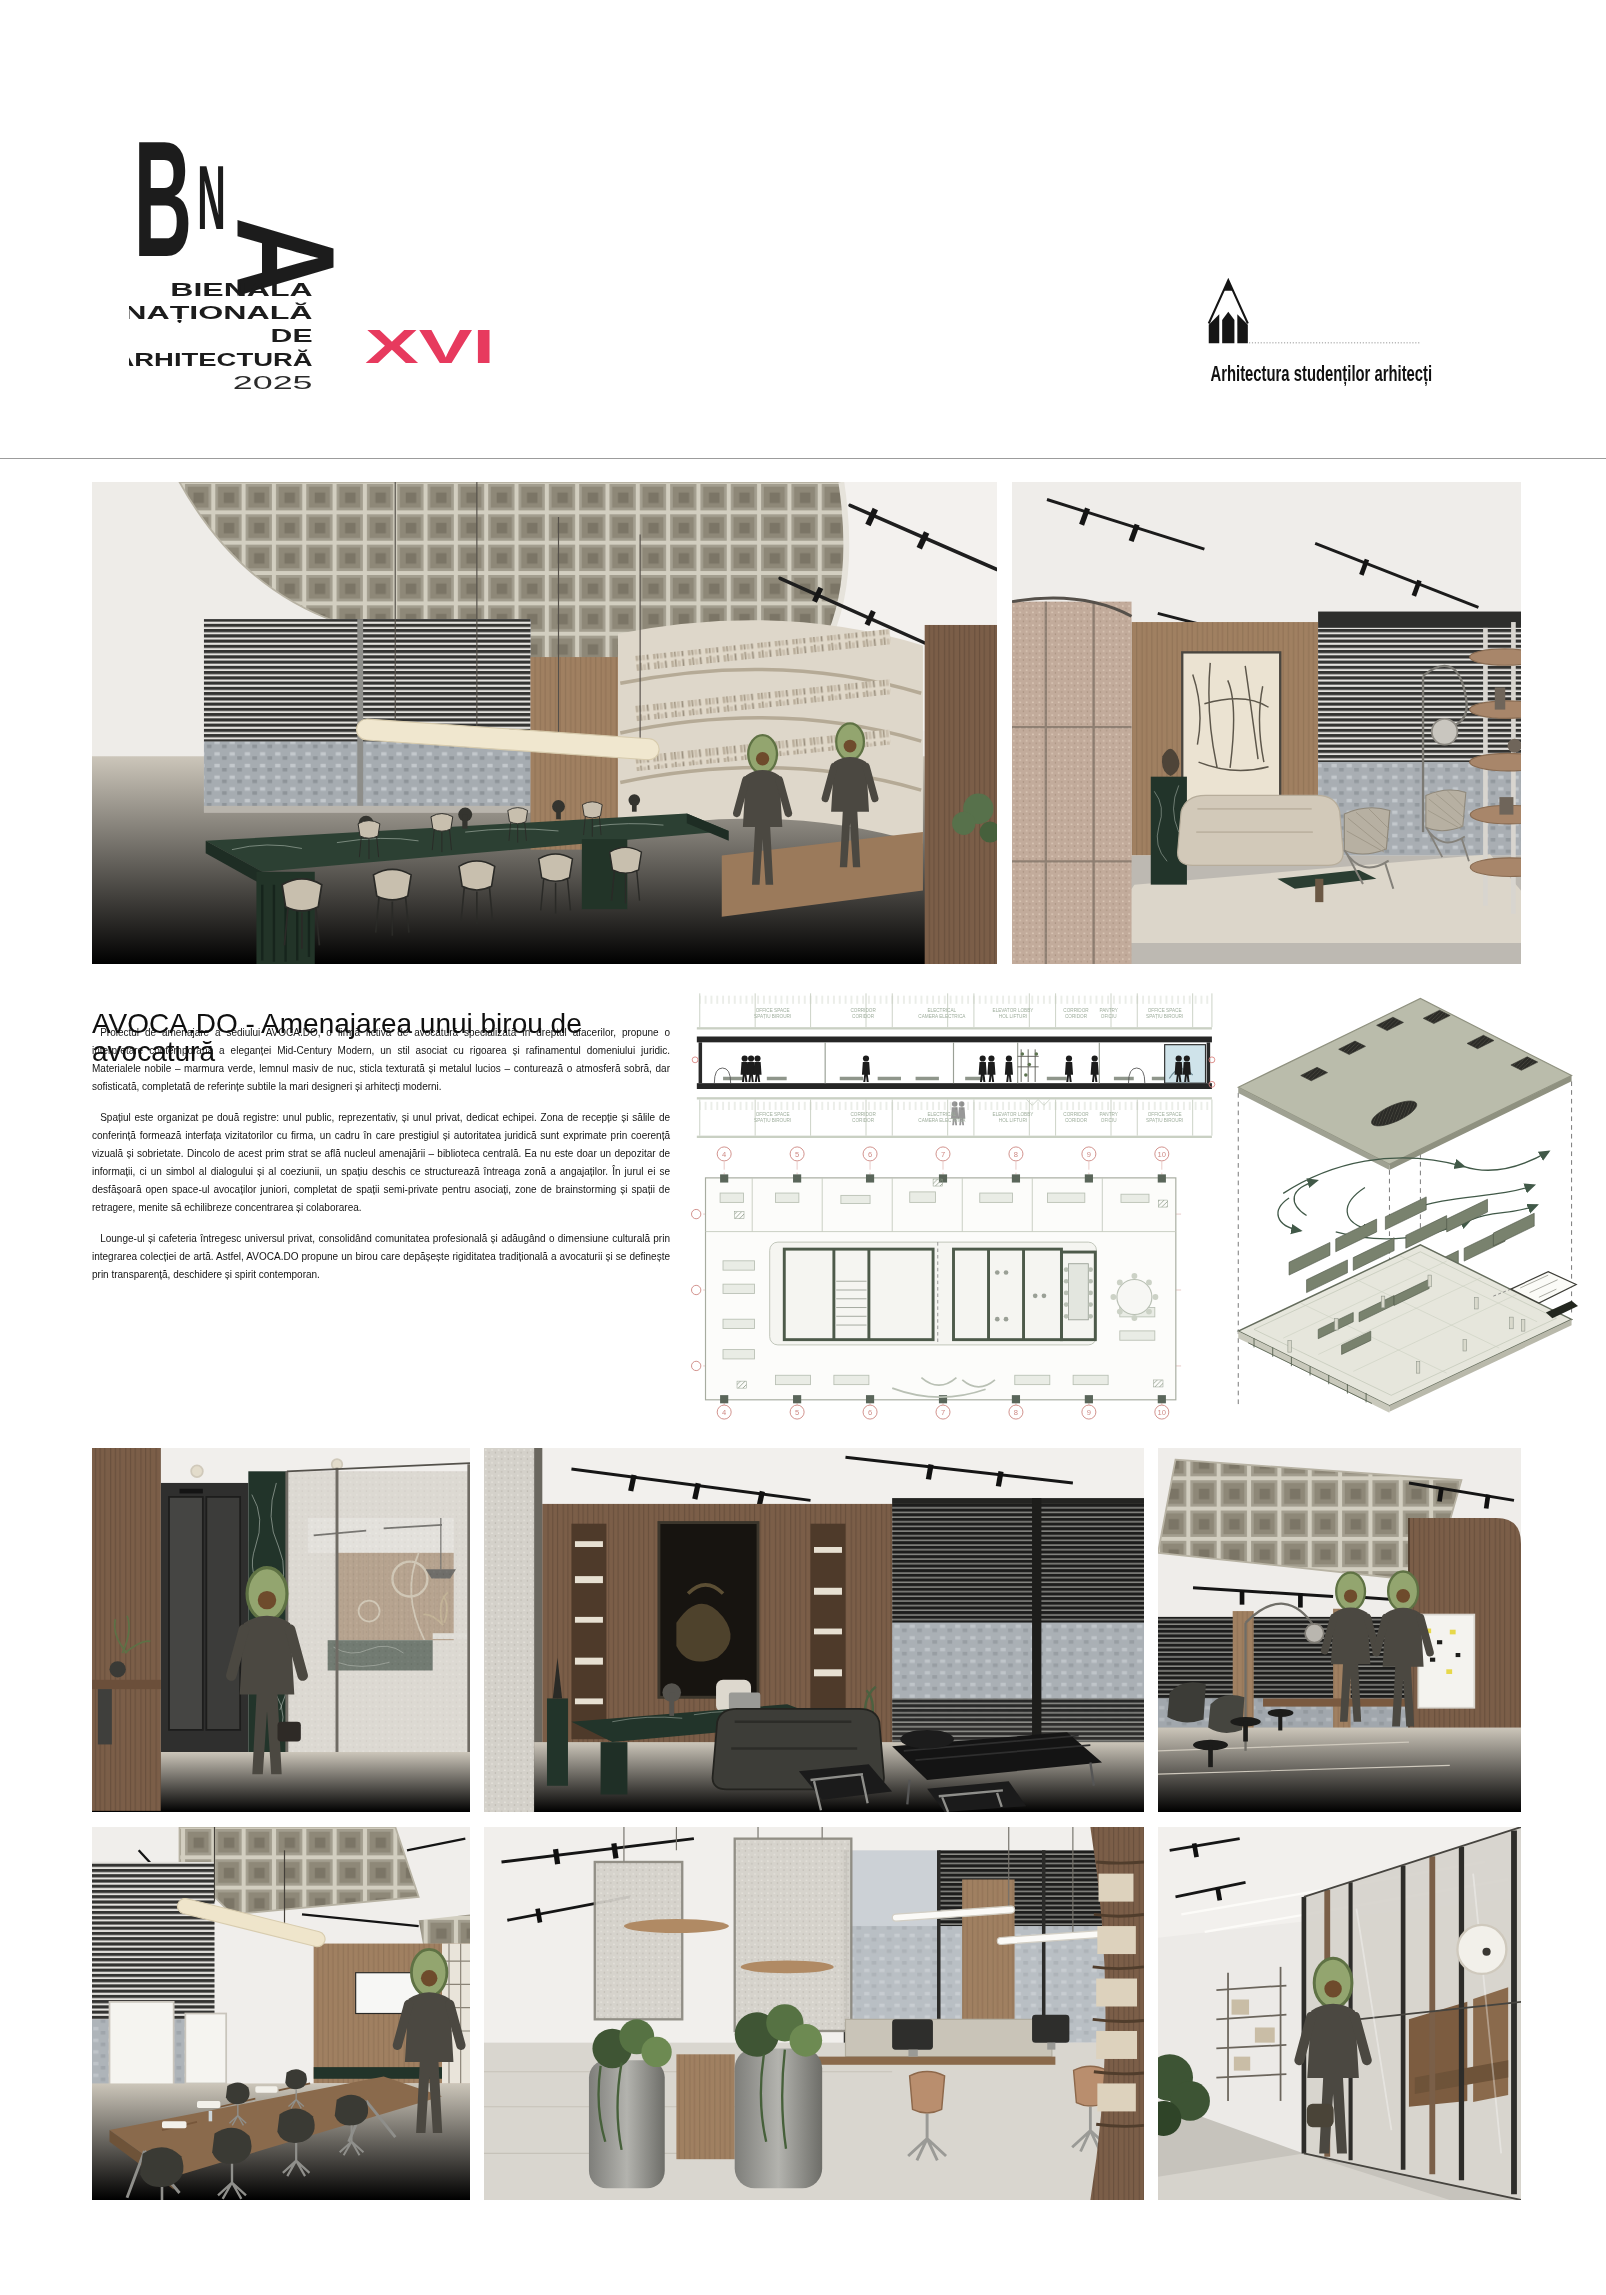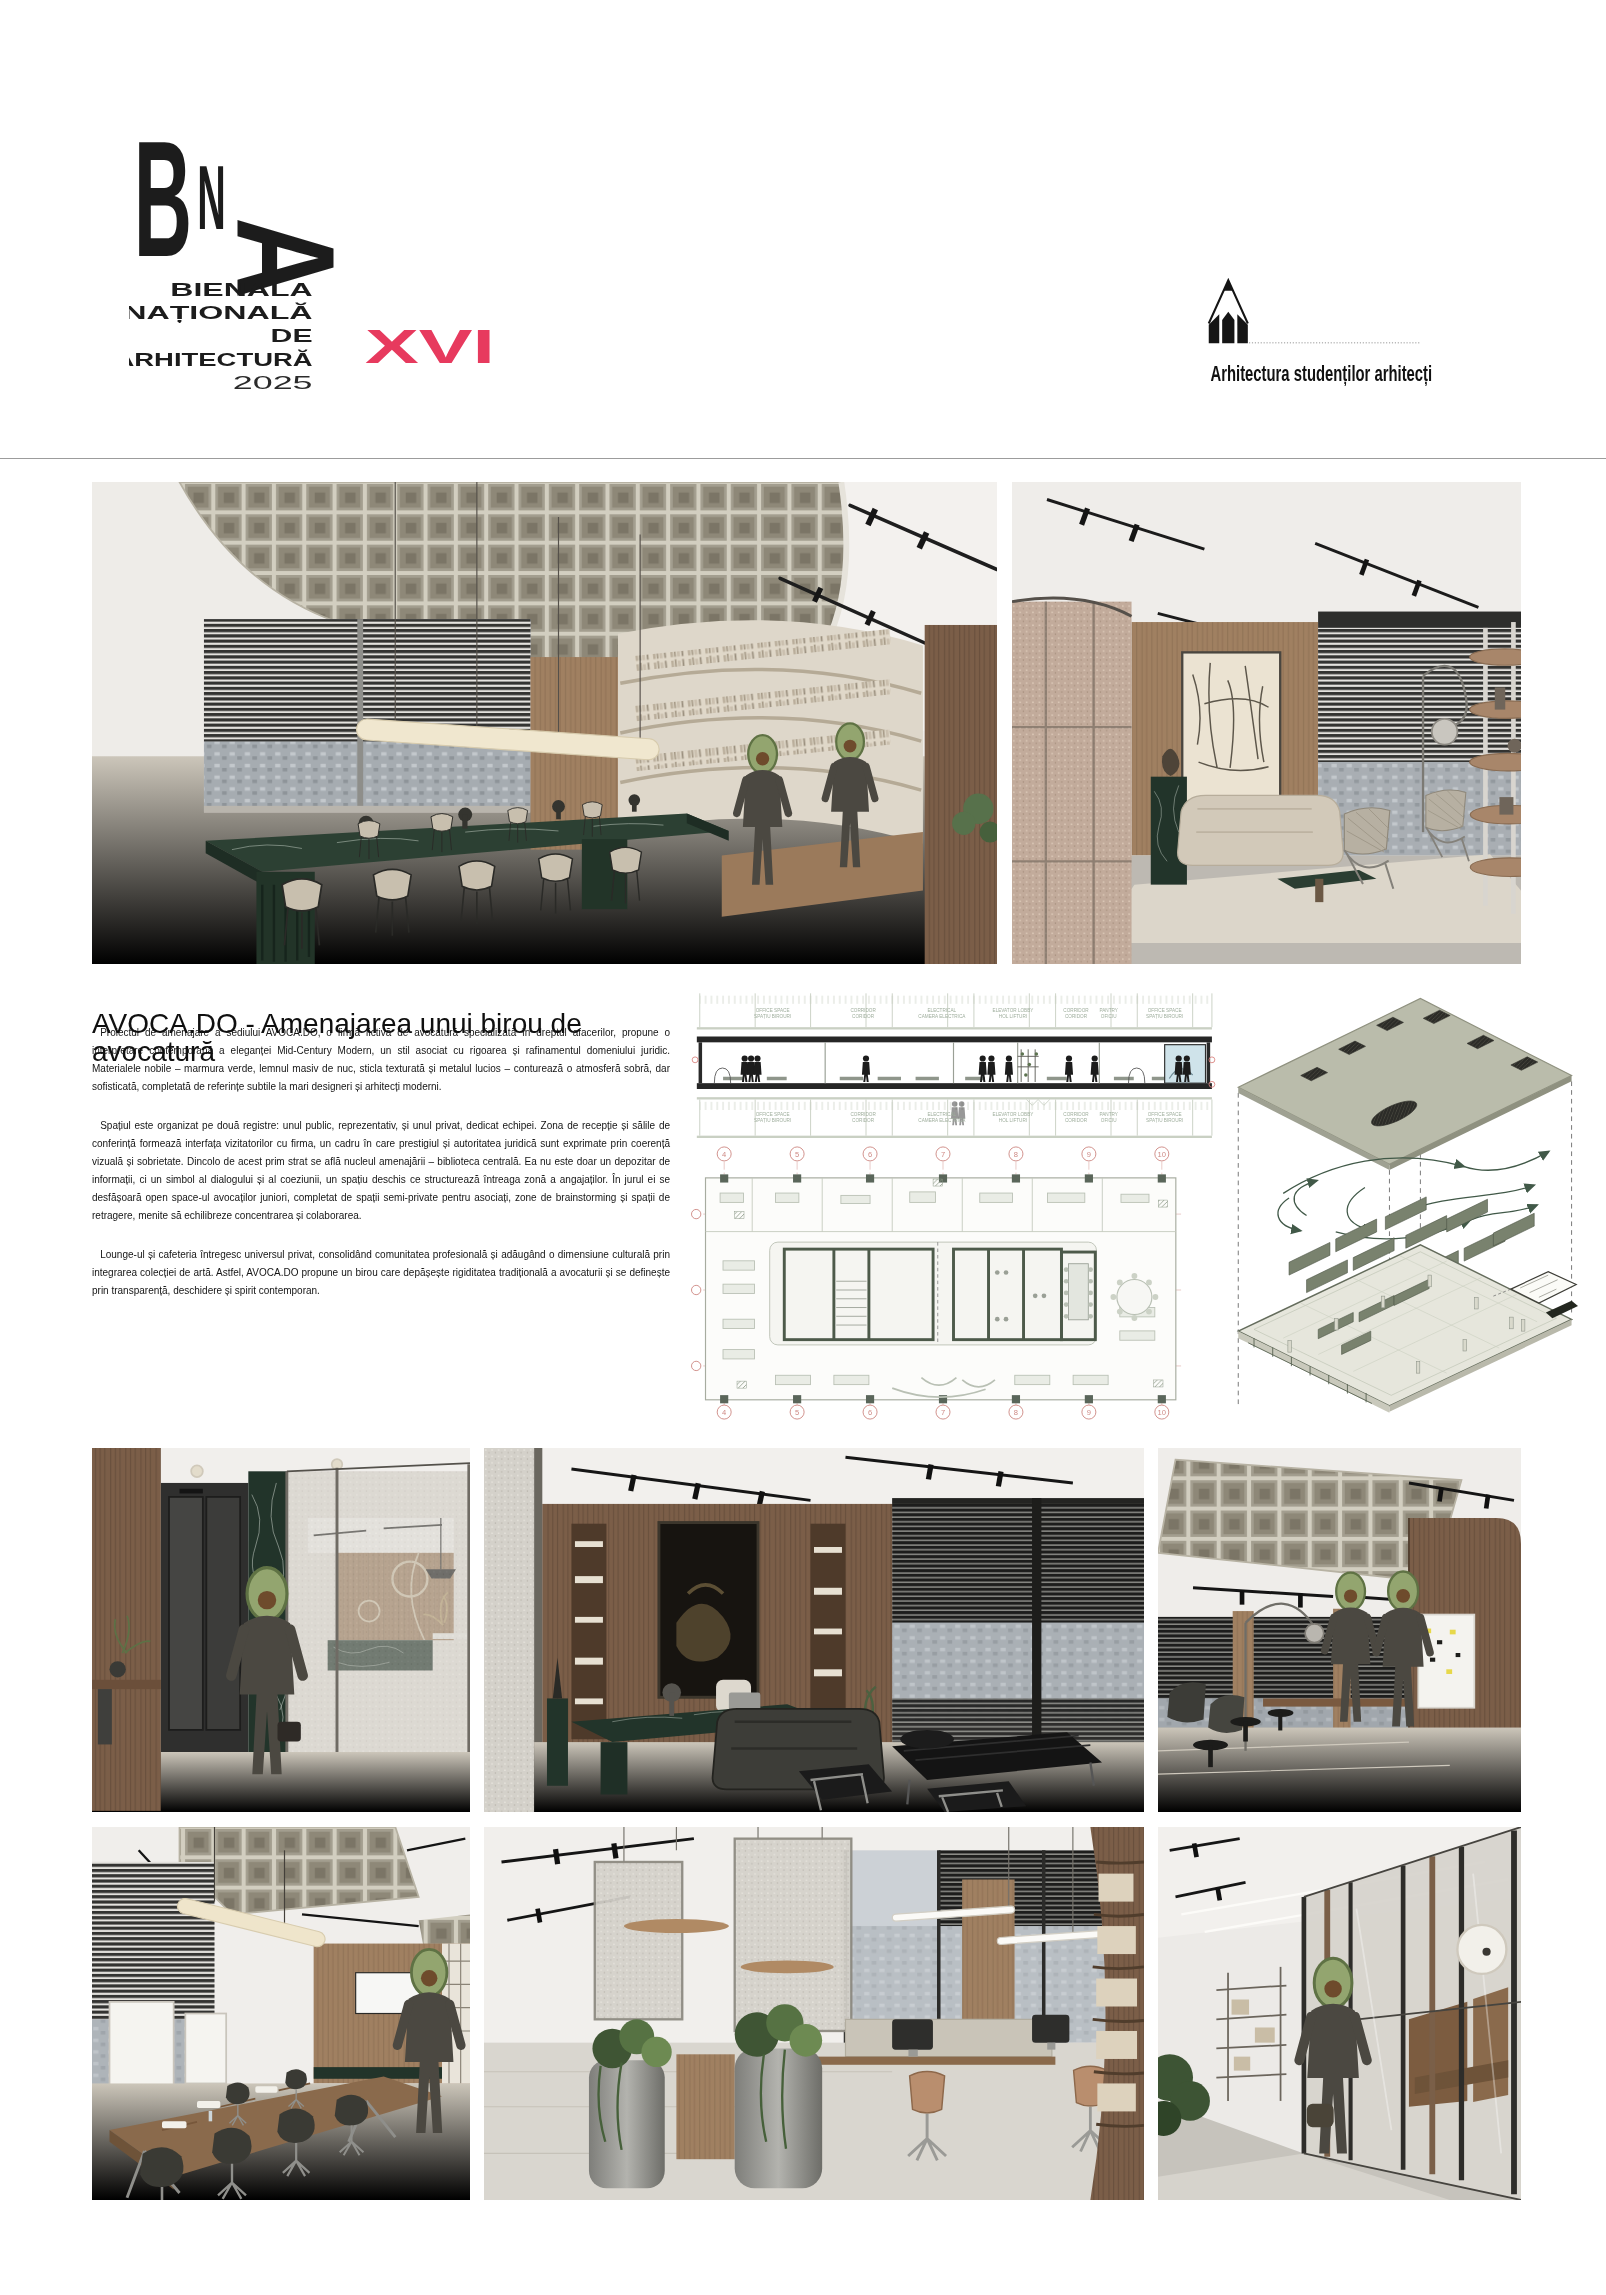--- a/index.html
+++ b/index.html
@@ -9,21 +9,21 @@
   .hr-divider{position:absolute;left:0;top:458px;width:1607px;height:1.2px;background:#9c9c9c;}
   .render{position:absolute;overflow:hidden;background:#e8e5df;}
   .render svg{width:100%;height:100%;display:block;}
   .drawing{position:absolute;overflow:hidden;background:#ffffff;}
   .drawing svg{width:100%;height:100%;display:block;}
   .article-title{position:absolute;left:92px;top:991px;width:583px;
        font-size:28px;line-height:28px;font-weight:400;color:#0f0f0f;}
   .article-body{position:absolute;left:92px;top:1024px;width:578px;
        font-size:10px;line-height:18px;text-align:justify;color:#141414;}
   .article-body p{margin:0 0 0 0;text-indent:8.2px;}
-  .article-body p + p{margin-top:21px;}
+  .article-body p + p{margin-top:13px;}
   svg text{font-family:"Liberation Sans",sans-serif;}
 </style>
 </head>
 <body>
 
 <svg width="0" height="0" style="position:absolute" aria-hidden="true">
 <defs>
   <pattern id="pBlind" width="10" height="9" patternUnits="userSpaceOnUse">
     <rect width="10" height="9" fill="#e4e2de"></rect>
         <rect width="10" height="5.4" fill="#333331"></rect>

